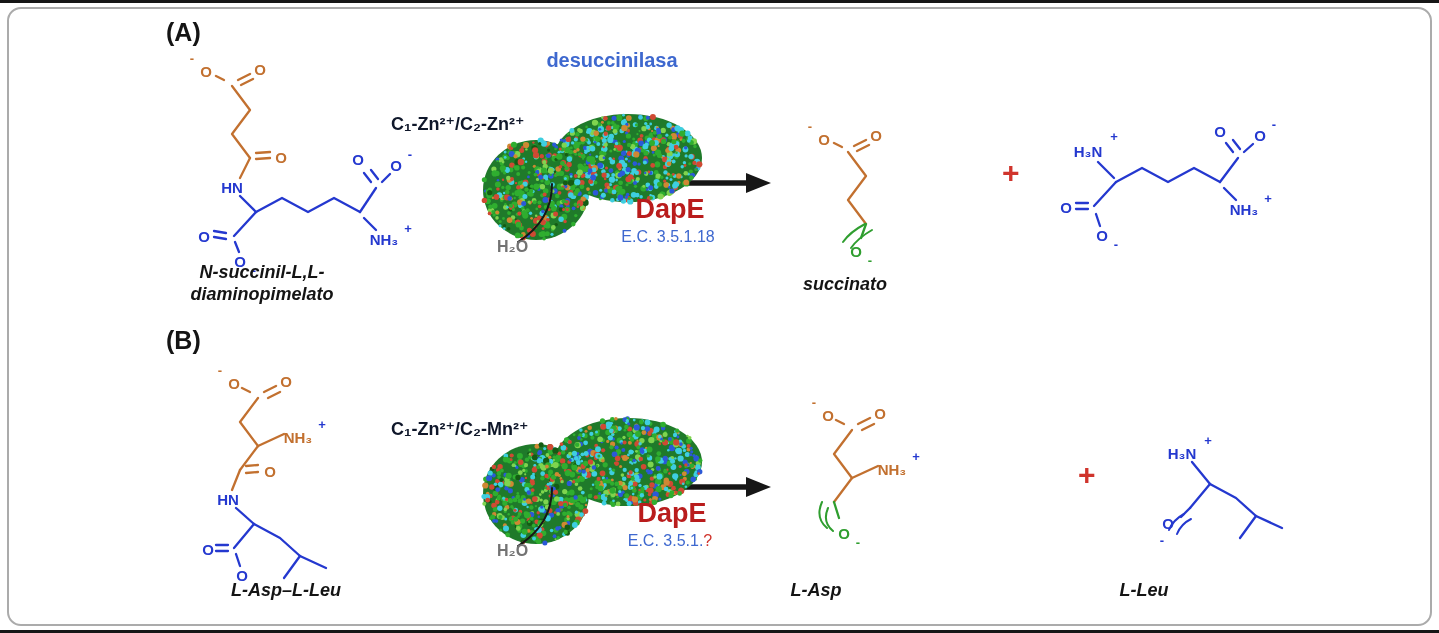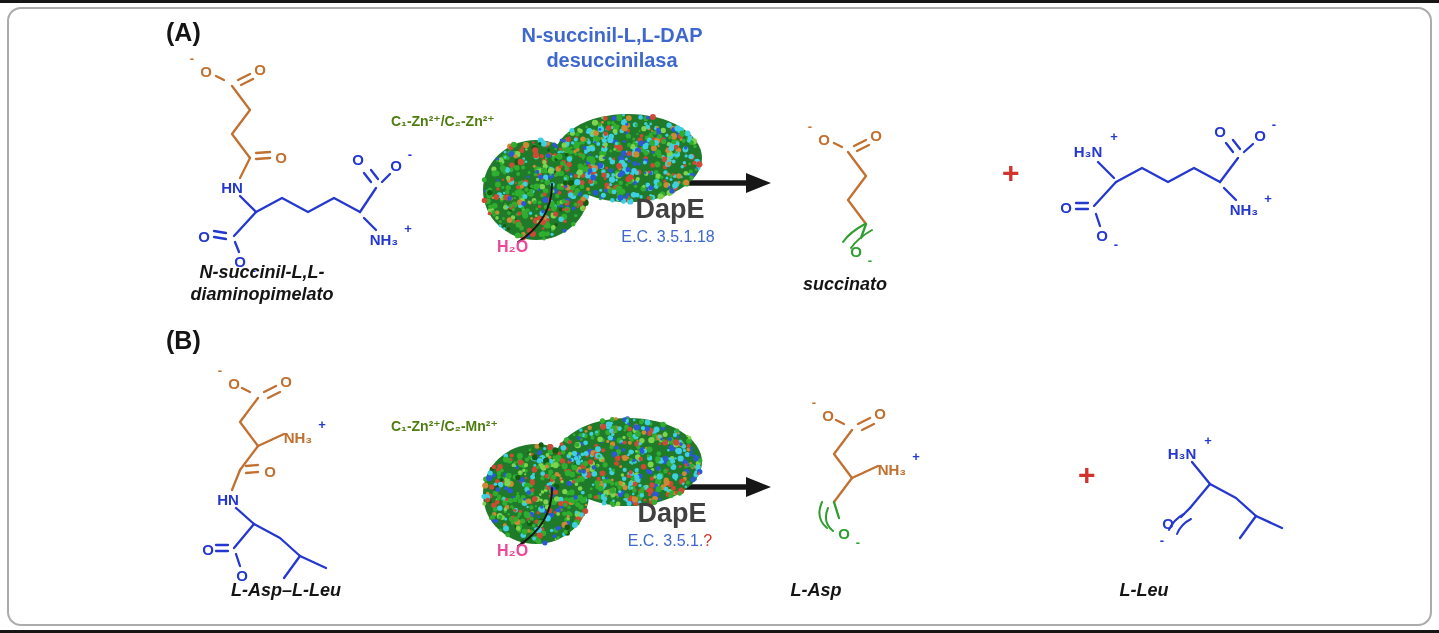--- a/index.html
+++ b/index.html
@@ -5,25 +5,25 @@
   *{margin:0;padding:0;box-sizing:border-box}
   html,body{background:#ffffff}
   body{font-family:"Liberation Sans","DejaVu Sans",sans-serif}
   .fig{position:relative;width:1439px;height:633px;background:#fff;overflow:hidden}
   .edge{position:absolute;left:0;width:100%;height:3px;background:#161616}
   .frame{position:absolute;left:7px;top:7px;right:7px;bottom:7px;border:2px solid #ababab;border-radius:14px}
   .t{position:absolute;white-space:nowrap}
   .ctr{transform:translateX(-50%);text-align:center}
   .tag{font-size:25px;font-weight:bold;color:#141414}
   .enz{font-size:20px;font-weight:bold;color:#3e68cf}
-  .cof{font-size:14px;font-weight:bold;color:#4d7c0f}
-  .dape{font-size:27px;font-weight:bold;color:#404040}
+  .cof{font-size:18px;font-weight:bold;color:#0f172a}
+  .dape{font-size:27px;font-weight:bold;color:#b91c1c}
   .ec{font-size:16px;font-weight:normal;color:#3e68cf}
   .q{color:#d0342c}
-  .water{font-size:16px;font-weight:bold;color:#ec4899}
+  .water{font-size:16px;font-weight:bold;color:#737373}
   .lbl{font-size:18px;font-weight:bold;font-style:italic;color:#141414;line-height:1.2}
   .plus{font-size:30px;font-weight:bold;color:#d0342c}
   svg.abs{position:absolute;overflow:visible}
   .bond{stroke-width:2.3;fill:none;stroke-linecap:round;stroke-linejoin:round}
   .bo{stroke:#c2702f}.bb{stroke:#2438cf}.bg{stroke:#2f9e2f}.bk{stroke:#161616}
   .thin{stroke-width:2}
   text.ao{fill:#c2702f}text.ab{fill:#2438cf}text.ag{fill:#2f9e2f}
   text.atom{font-size:15px;font-weight:bold;text-anchor:middle;font-family:"Liberation Sans","DejaVu Sans",sans-serif}
   text.chg{font-size:13px;font-weight:bold;text-anchor:middle;font-family:"Liberation Sans","DejaVu Sans",sans-serif}
   .arrowline{stroke:#161616;stroke-width:5.5}
@@ -32,21 +32,20 @@
 </head>
 <body>
 
 <div class="fig">
   <div class="edge" style="top:0"></div>
   <div class="edge" style="bottom:0"></div>
   <div class="frame"></div>
 
   <div class="t tag" style="left:166px;top:18px">(A)</div>
 
-  <div class="t enz ctr" style="left:612px;top:24px">N-succinil-L,L-DAP</div>
   <div class="t enz ctr" style="left:612px;top:49px">desuccinilasa</div>
 
   <div class="t cof" style="left:391px;top:113px">C₁-Zn²⁺/C₂-Zn²⁺</div>
 
   <svg class="abs" style="left:480px;top:163px" width="300" height="40" viewBox="0 0 300 40">
     <line class="arrowline" x1="8" y1="20" x2="266" y2="20"></line>
     <polygon class="arrowhead" points="266,10 266,30 291,20"></polygon>
   </svg>
 
   <svg class="abs" id="blobA" style="left:478px;top:106px" width="230" height="140" viewBox="0 0 230 140">

